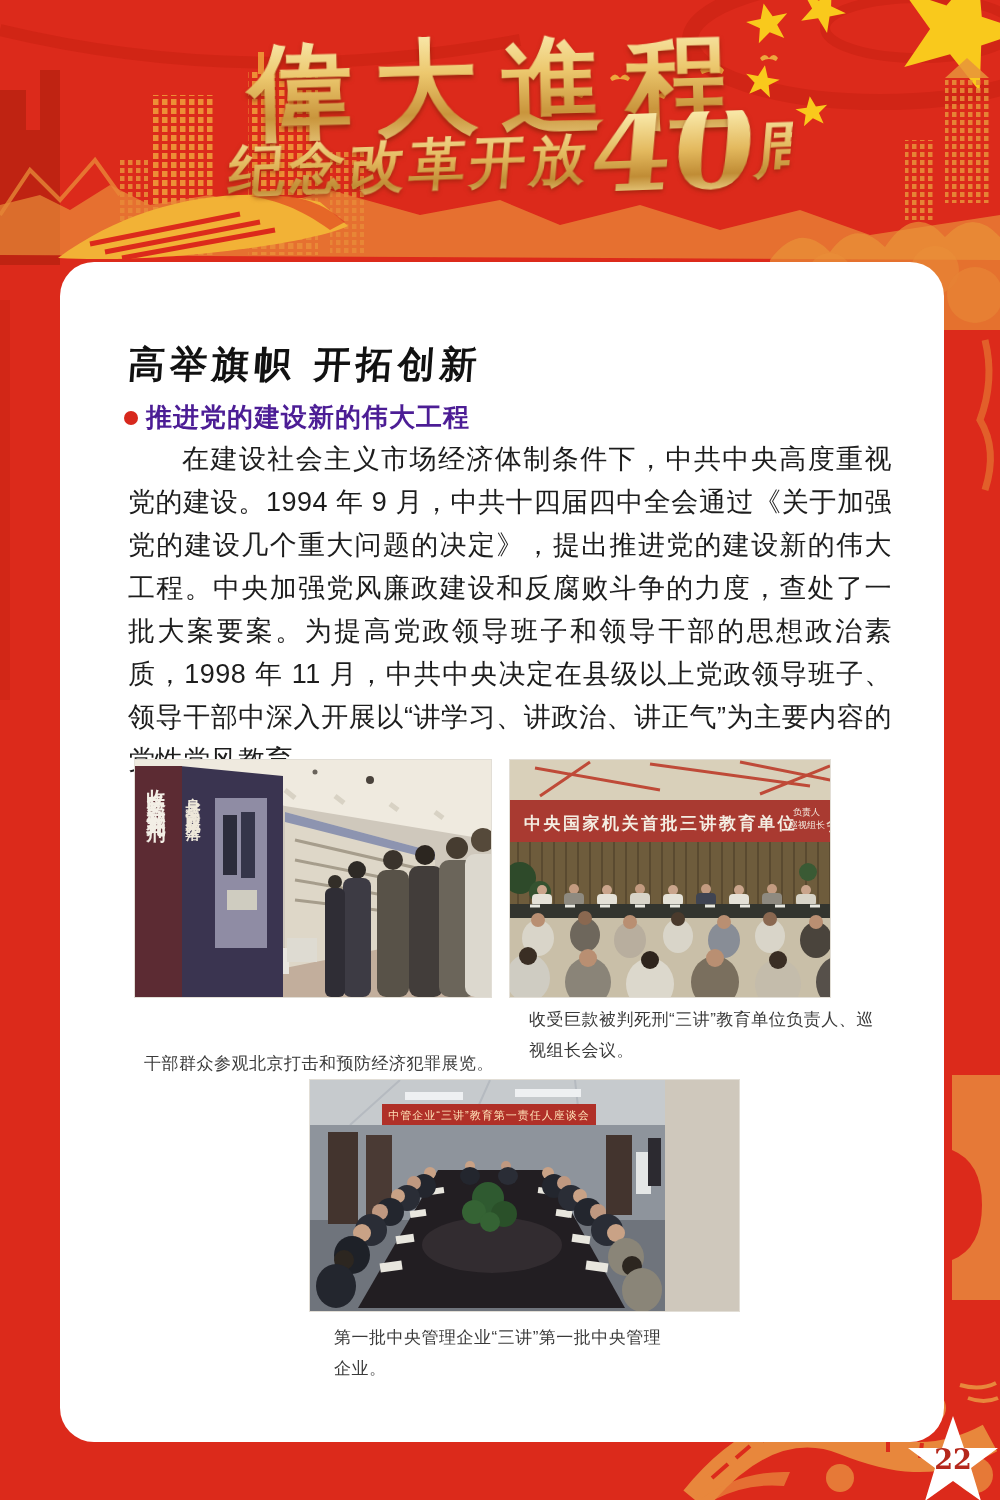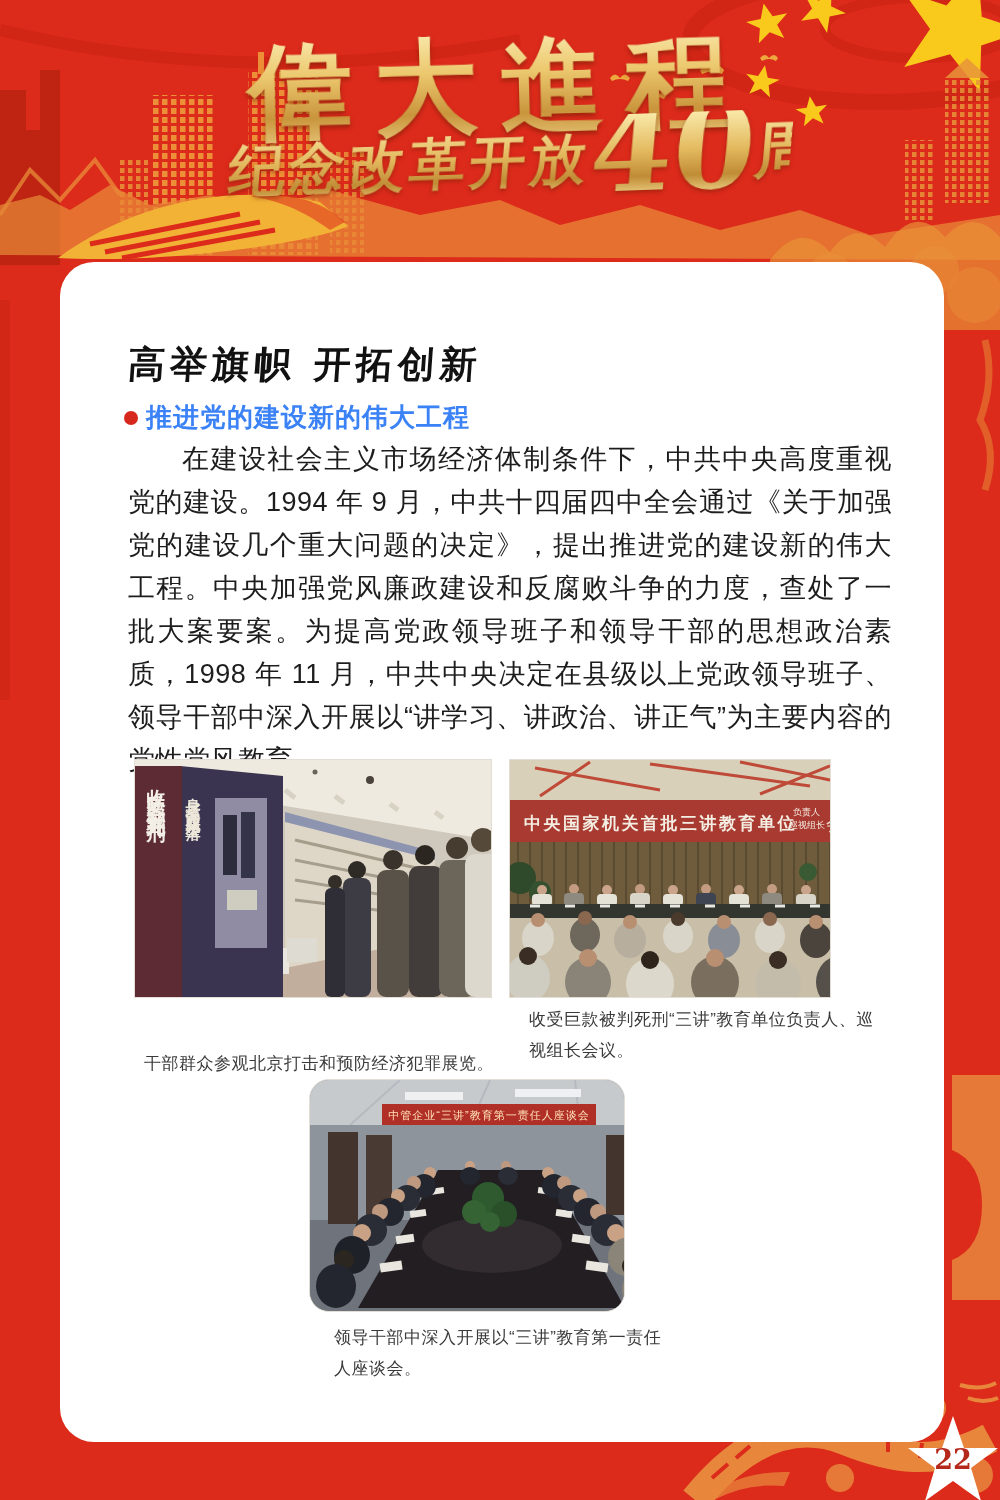--- a/index.html
+++ b/index.html
@@ -24,29 +24,29 @@
   .hdr-sub .s3{font-size:62px;letter-spacing:2px;}
 
   
   .card{position:absolute;left:60px;top:262px;width:884px;height:1180px;background:#ffffff;
         border-radius:34px;z-index:3;}
   .heading{position:absolute;left:68px;top:78px;font-family:"DejaVu Serif",serif;
         font-weight:bold;font-size:37px;letter-spacing:5px;color:#111;
         transform:skewX(-4deg);}
   .bullet-line{position:absolute;left:64px;top:138px;display:flex;align-items:center;}
   .bullet-dot{width:14px;height:14px;border-radius:50%;background:#d7281d;margin-right:8px;flex:none;}
-  .bullet-text{font-size:26px;font-weight:bold;color:#3b82f6;letter-spacing:1px;}
+  .bullet-text{font-size:26px;font-weight:bold;color:#4c1d95;letter-spacing:1px;}
   .para{position:absolute;left:68px;top:176px;width:764px;font-size:27px;line-height:43px;
         color:#1d1d1d;text-align:justify;text-indent:2em;letter-spacing:.5px;}
 
   .photo{position:absolute;overflow:hidden;background:#cfc8bc;border:1px solid #e2ded6;box-sizing:border-box;}
   .photo svg{display:block;}
   .ph1{left:74px;top:497px;width:358px;height:239px;}
   .ph2{left:449px;top:497px;width:322px;height:239px;}
-  .ph3{left:249px;top:817px;width:316px;height:233px;border-radius:20px;}
+  .ph3{left:249px;top:817px;width:431px;height:233px;}
   .vtext{position:absolute;writing-mode:vertical-rl;text-orientation:upright;color:#f3efe6;
          font-weight:bold;letter-spacing:5px;}
   .vt1{left:8px;top:14px;font-size:19px;}
   .vt2{left:48px;top:26px;font-size:15px;color:#eee8da;letter-spacing:4px;}
 
   .caption{position:absolute;font-size:17px;line-height:31px;color:#3a3a3a;letter-spacing:.5px;}
   .cap1{left:84px;top:742px;width:380px;margin-top:44px;}
   .cap2{left:469px;top:742px;width:348px;}
   .cap3{left:274px;top:1060px;width:344px;}
 
@@ -334,21 +334,21 @@
           <circle cx="196" cy="86" r="5" fill="#bf9880"></circle>
             <ellipse cx="198" cy="96" rx="10" ry="9" fill="#2a2d36"></ellipse>
         </g>
         <rect x="72" y="24" width="214" height="21" fill="#b03028"></rect>
         <text x="179" y="39" font-size="11" fill="#ffe2b8" text-anchor="middle" letter-spacing="1">中管企业“三讲”教育第一责任人座谈会</text>
       </svg>
     </div>
 
     <div class="caption cap1">干部群众参观北京打击和预防经济犯罪展览。</div>
     <div class="caption cap2">收受巨款被判死刑“三讲”教育单位负责人、巡视组长会议。</div>
-    <div class="caption cap3">领导干部中深入开展以“三讲”教育第一责任人座谈会。</div>
+    <div class="caption cap3">第一批中央管理企业“三讲”第一批中央管理企业。</div>
   </div>
 
   <svg class="page-star" viewBox="0 0 96 96">
     <path d="M48,4 L59,36 L93,36 L66,56 L76,89 L48,69 L20,89 L30,56 L3,36 L37,36 Z" fill="#ffffff"></path>
     <text x="48" y="57" text-anchor="middle">22</text>
   </svg>
 
 </div>
 
 </body></html>

